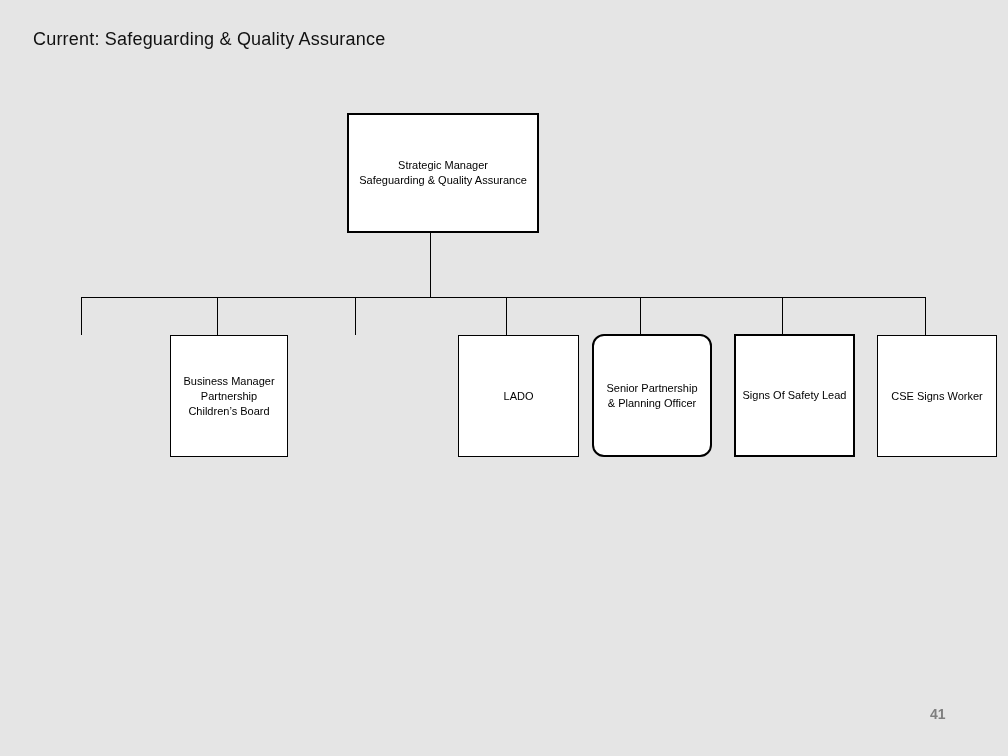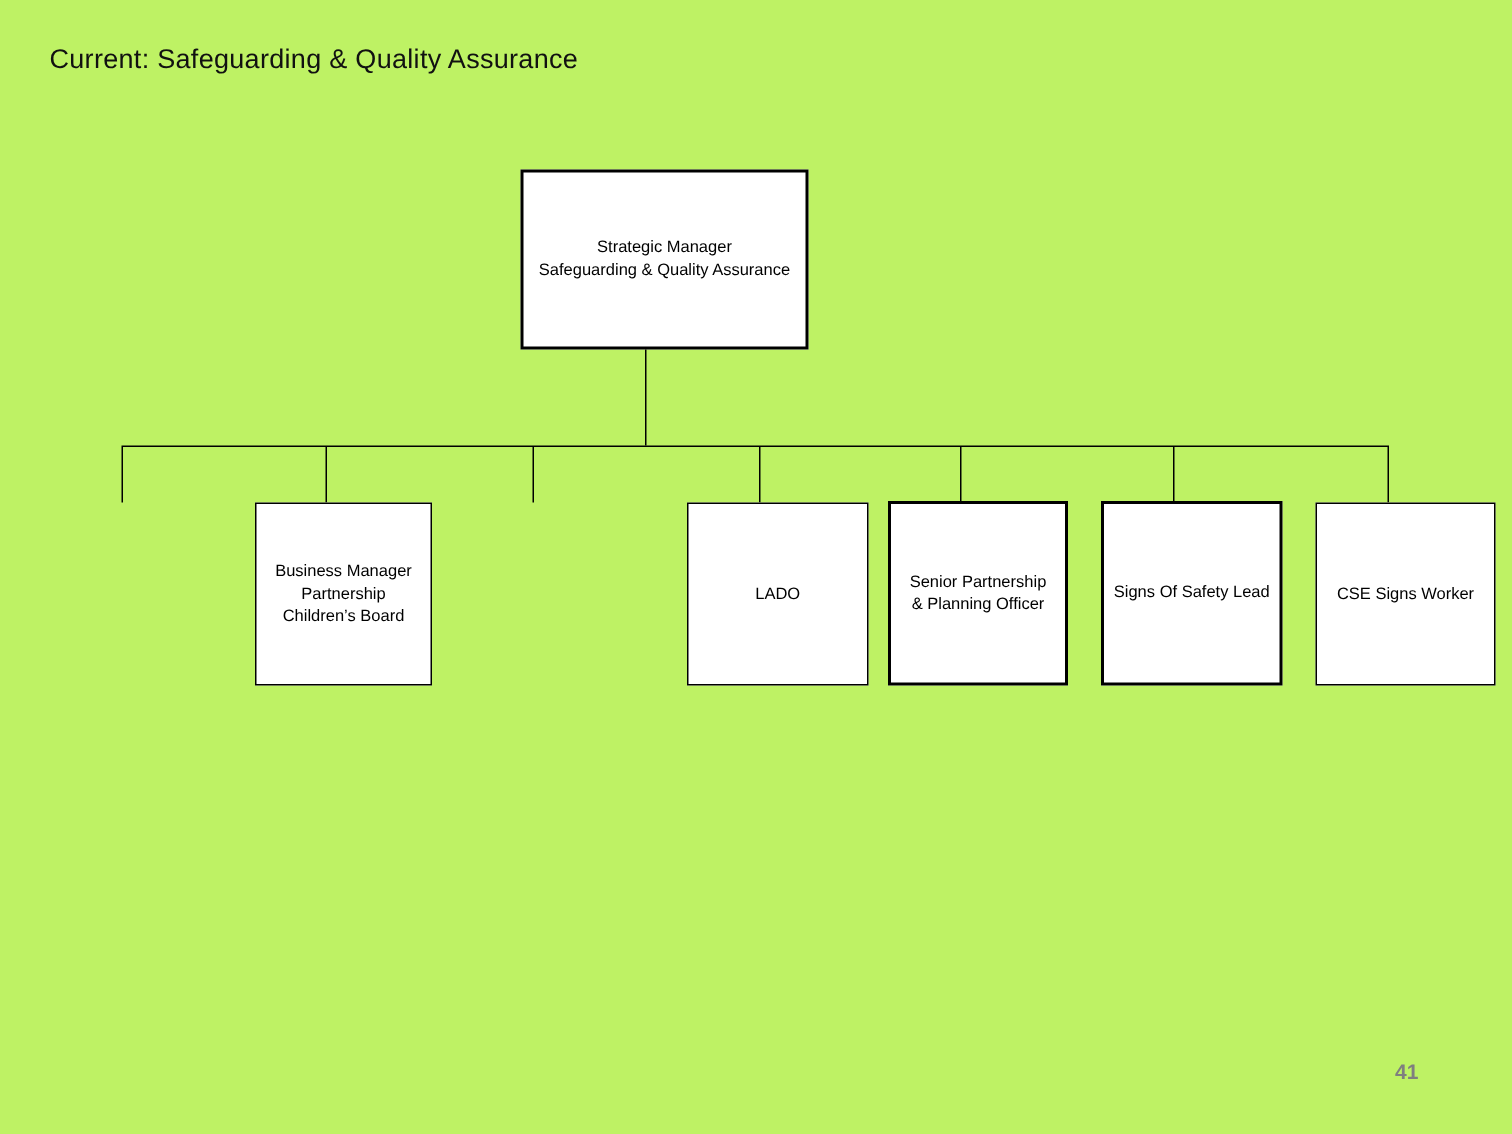--- a/index.html
+++ b/index.html
@@ -4,21 +4,21 @@
 <style>
   html, body {
     margin: 0;
     padding: 0;
     background: #ffffff;
   }
   .slide {
     position: relative;
     width: 1008px;
     height: 756px;
-    background: #bef264;
+    background: #e5e5e5;
     font-family: "Liberation Sans", sans-serif;
     overflow: hidden;
   }
   .slide-title {
     position: absolute;
     left: 33px;
     top: 29px;
     font-size: 18px;
     color: #111111;
     letter-spacing: 0.2px;
@@ -44,21 +44,21 @@
     border: 2.5px solid #000000;
   }
   .org-box.thin   { border: 1px solid #000000; }
   .org-box.bold   { border: 2px solid #000000; }
   .org-box.highlight { border: 3px solid var(--highlight, #a9b871); }
 
   .org-box.c1 { left: 25px;  top: 333px; width: 113px; height: 125px; }
   .org-box.c2 { left: 158px; top: 335px; width: 118px; height: 122px; }
   .org-box.c3 { left: 297px; top: 335px; width: 117px; height: 122px; }
   .org-box.c4 { left: 446px; top: 335px; width: 121px; height: 122px; }
-  .org-box.c5 { left: 580px; top: 334px; width: 120px; height: 123px; }
+  .org-box.c5 { left: 580px; top: 334px; width: 120px; height: 123px; border-radius: 12px; }
   .org-box.c6 { left: 722px; top: 334px; width: 121px; height: 123px; }
   .org-box.c7 { left: 865px; top: 335px; width: 120px; height: 122px; }
 
   .connector {
     position: absolute;
     background: var(--connector, #000000);
   }
   .trunk { left: 430px; top: 233px; width: 1px; height: 64px; }
   .hline { left: 81px;  top: 297px; width: 845px; height: 1px; }
   .drop  { top: 298px; width: 1px; height: 37px; }

